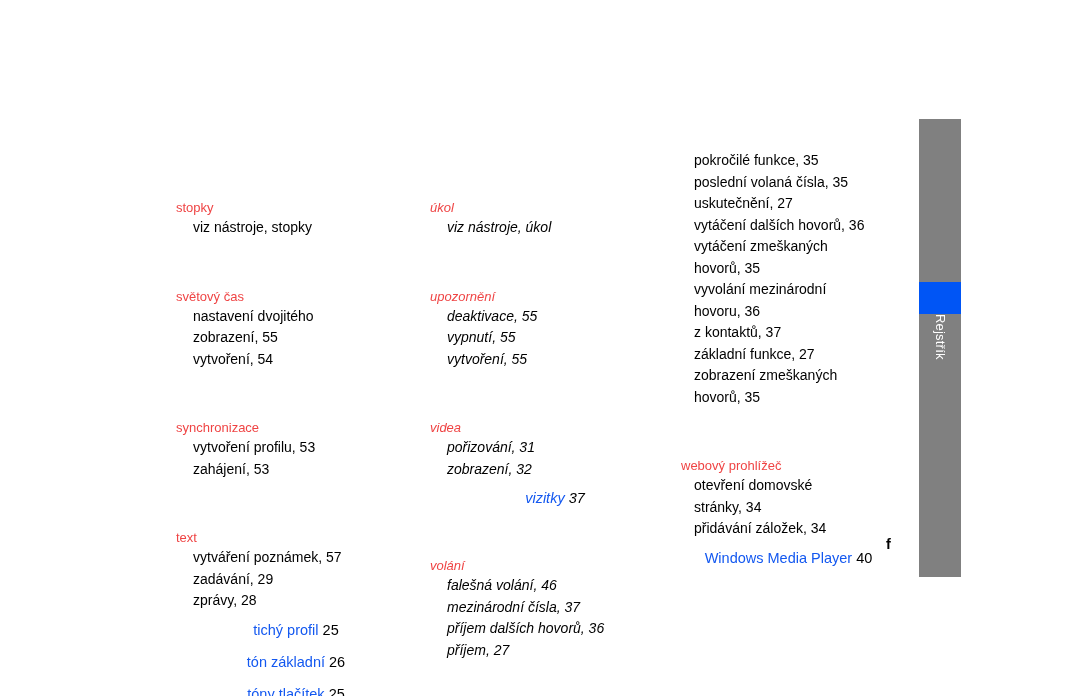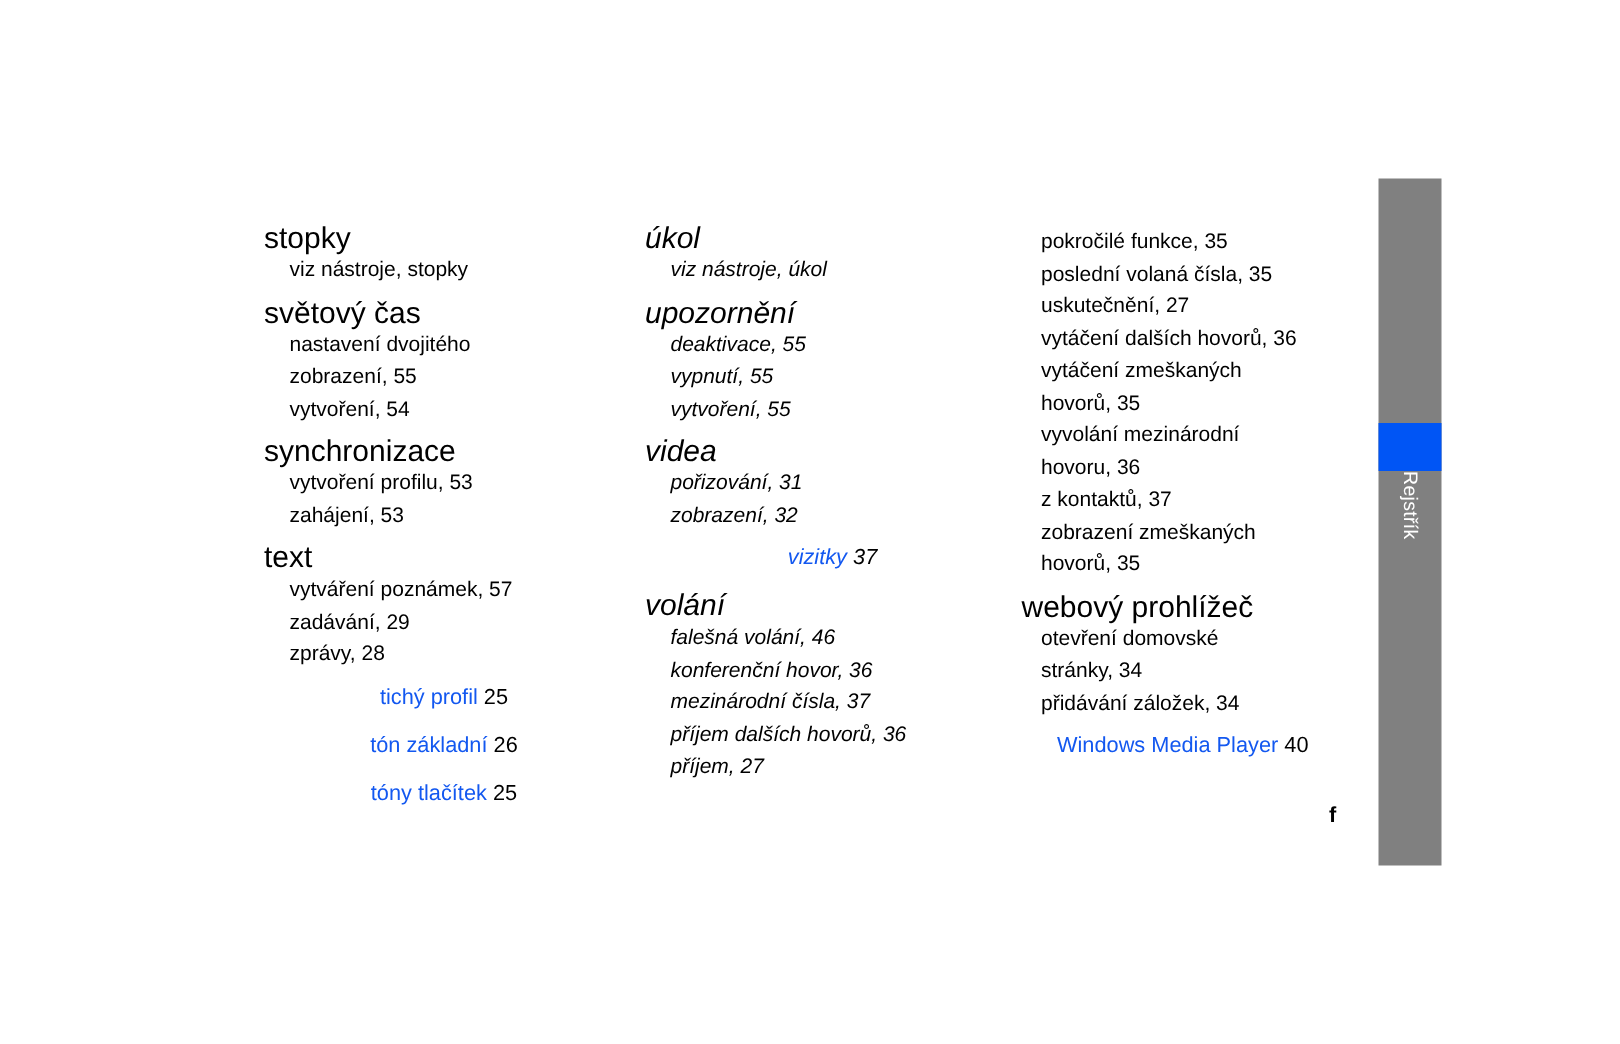--- a/index.html
+++ b/index.html
@@ -38,24 +38,25 @@
   }
   .col-1 { left: 176px; width: 240px; }
   .col-2 { left: 430px; width: 250px; font-style: italic; }
   .col-3 { left: 681px; width: 215px; }
 
   .entry {
     margin: 0 0 9px 0;
   }
 
   .head {
-    color: #000000;
-    font-size: 20px;
+    color: #ef4444;
+    font-size: 13px;
     line-height: 19px;
     white-space: nowrap;
+    margin-top: 48px;
   }
 
   .subs {
     margin: 0;
     padding: 0;
     list-style: none;
   }
   .sub {
     color: #000000;
     font-size: 14px;
@@ -212,21 +213,20 @@
 
       <div class="inline-entry">
         <span class="label">vizitky</span>
         <span class="pageno">37</span>
       </div>
 
       <div class="entry">
         <div class="head">volání</div>
         <ul class="subs">
           <li class="sub">falešná volání, 46</li>
-          <li class="sub">konferenční hovor, 36</li>
           <li class="sub">mezinárodní čísla, 37</li>
           <li class="sub">příjem dalších hovorů, 36</li>
           <li class="sub">příjem, 27</li>
         </ul>
       </div>
 
     </div>
 
     <div class="col col-3">
 
@@ -234,20 +234,21 @@
         <ul class="subs cont-list">
           <li class="sub">pokročilé funkce, 35</li>
           <li class="sub">poslední volaná čísla, 35</li>
           <li class="sub">uskutečnění, 27</li>
           <li class="sub">vytáčení dalších hovorů, 36</li>
           <li class="sub">vytáčení zmeškaných</li>
           <li class="sub">hovorů, 35</li>
           <li class="sub">vyvolání mezinárodní</li>
           <li class="sub">hovoru, 36</li>
           <li class="sub">z kontaktů, 37</li>
+          <li class="sub">základní funkce, 27</li>
           <li class="sub">zobrazení zmeškaných</li>
           <li class="sub">hovorů, 35</li>
         </ul>
       </div>
 
       <div class="entry">
         <div class="head">webový prohlížeč</div>
         <ul class="subs">
           <li class="sub">otevření domovské</li>
           <li class="sub">stránky, 34</li>

